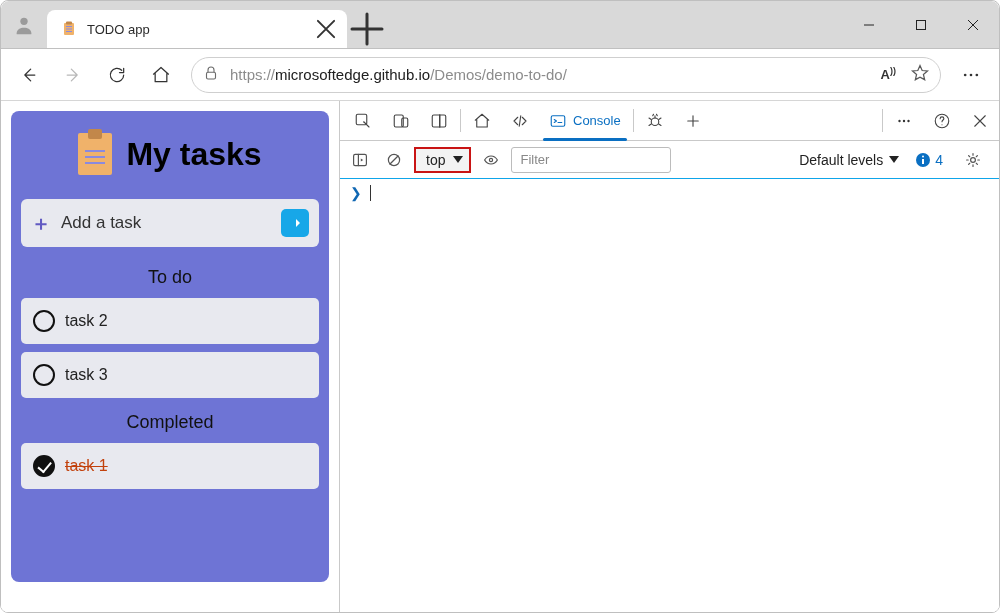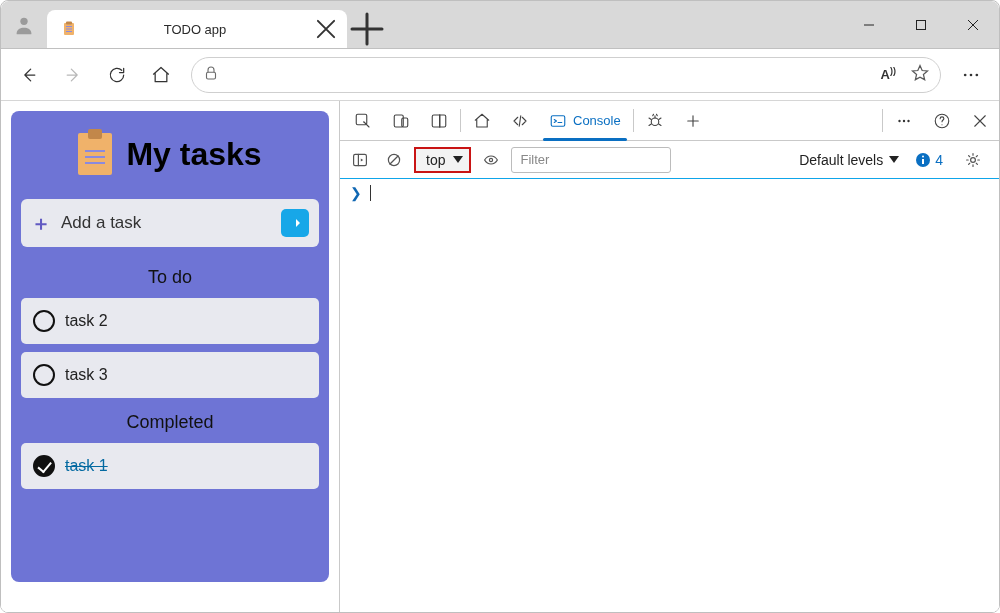--- a/index.html
+++ b/index.html
@@ -3,21 +3,21 @@
 <meta charset="utf-8">
 <style>
   * { box-sizing: border-box; margin: 0; padding: 0; font-family: "Segoe UI", Arial, sans-serif; }
   html, body { width: 1000px; height: 613px; overflow: hidden; }
   body { background: #fff; border: 1px solid #bfbfbf; border-radius: 8px; position: relative; }
 
   
   .titlebar { height: 48px; background: #d9d9d9; border-radius: 8px 8px 0 0; display: flex; align-items: flex-end; border-bottom: 1px solid #c0c0c0; }
   .profile { width: 46px; display:flex; align-items:center; justify-content:center; height:100%;}
   .profile svg { width:22px; height:22px; fill:#9b9b9b;}
-  .tab { background:#fff; height:38px; width:300px; border-radius:8px 8px 0 0; display:flex; align-items:center; padding:0 8px 0 14px; gap:10px; position:relative;text-align:center;}
+  .tab { background:#fff; height:38px; width:300px; border-radius:8px 8px 0 0; display:flex; align-items:center; padding:0 8px 0 14px; gap:10px; position:relative;}
   .tab .favicon { width:16px; height:16px; }
   .tab-title { font-size:13px; color:#2b2b2b; flex:1; white-space:nowrap; overflow:hidden; text-overflow:ellipsis;}
   .tab-close { width:26px; height:26px; display:flex; align-items:center; justify-content:center; color:#444; border-radius:4px;}
   .newtab { width:40px; height:38px; display:flex; align-items:center; justify-content:center; color:#444;}
   .win-controls { margin-left:auto; display:flex; height:100%; align-items:center;}
   .win-btn { width:52px; height:100%; display:flex; align-items:center; justify-content:center; color:#222;}
   .win-btn svg { width:12px; height:12px; stroke:#222; fill:none; stroke-width:1;}
   .win-close svg { width:14px; height:14px;}
 
   
@@ -50,21 +50,21 @@
   .add-row .plus { color:#615ac2; font-size:20px; font-weight:700;}
   .add-row .label { font-size:17px; color:#333; flex:1;}
   .add-row .go { width:28px; height:28px; background:#17a7e8; border-radius:5px; display:flex; align-items:center; justify-content:center;}
   .add-row .go svg{width:16px;height:16px;fill:#fff;}
   .section-h { text-align:center; font-size:18px; color:#111; margin:14px 0 10px;}
   .task { background:#e8e9ef; border-radius:5px; height:46px; display:flex; align-items:center; padding:16px 12px; gap:10px; margin-bottom:8px;}
   .chk { width:22px; height:22px; border:2.5px solid #111; border-radius:50%; display:flex; align-items:center; justify-content:center;}
   .chk.filled{ background:#111;}
   .chk.filled::after{content:""; width:6px; height:11px; border:solid #fff; border-width:0 2.5px 2.5px 0; transform:rotate(40deg) translateY(-1px);}
   .task .tname { font-size:16px; color:#222;}
-  .task.done .tname { text-decoration: line-through; color:#0369a1;}
+  .task.done .tname { text-decoration: line-through; color:#c2410c;}
 
   
   .dt-tabs { height:40px; border-bottom:1px solid #c9c9c9; display:flex; align-items:stretch; padding-left:4px;}
   .dt-tabbtn { padding:0 10px; display:flex; align-items:center; gap:6px; color:#444; font-size:13px; position:relative;}
   .dt-tabbtn svg{width:18px;height:18px;stroke:currentColor;fill:none;stroke-width:1.5;stroke-linecap:round;stroke-linejoin:round;}
   .dt-tabbtn.active { color:#0a6fc2; }
   .dt-tabbtn.active::after{content:"";position:absolute;left:4px;right:4px;bottom:-1px;height:3px;background:#0a6fc2;border-radius:2px;}
   .dt-sep { width:1px; background:#c9c9c9; margin:8px 2px;}
   .dt-tabs .spacer{flex:1;}
   .dt-tabs .tool svg{width:18px;height:18px;}
@@ -156,20 +156,23 @@
       </svg>
     </div>
 
   <div class="addr">
     <span class="lock">
       <svg viewBox="0 0 24 24" width="18" height="18">
           <rect x="6" y="11" width="12" height="9" rx="2" fill="none" stroke="#6b6b6b" stroke-width="1.5"></rect>
           <path d="M8 11V8a4 4 0 0 1 8 0v3" fill="none" stroke="#6b6b6b" stroke-width="1.5"></path>
         </svg>
     </span>
+    <span class="url">
+      <span>https://</span><span class="dark">microsoftedge.github.io</span><span>/Demos/demo-to-do/</span>
+    </span>
     <div class="addr-right">
       <span class="aloud">A<sup style="font-size:9px;">))</sup></span>
       <span><svg viewBox="0 0 24 24">
             <path d="M12 3l2.6 6 6.4.5-4.9 4.3 1.5 6.2L12 17l-5.6 3 1.5-6.2L3 9.5l6.4-.5z"></path>
           </svg></span>
     </div>
   </div>
   <div class="tb-btn more-btn">
       <svg viewBox="0 0 24 24">
         <circle cx="5" cy="12" r="1.6"></circle>

